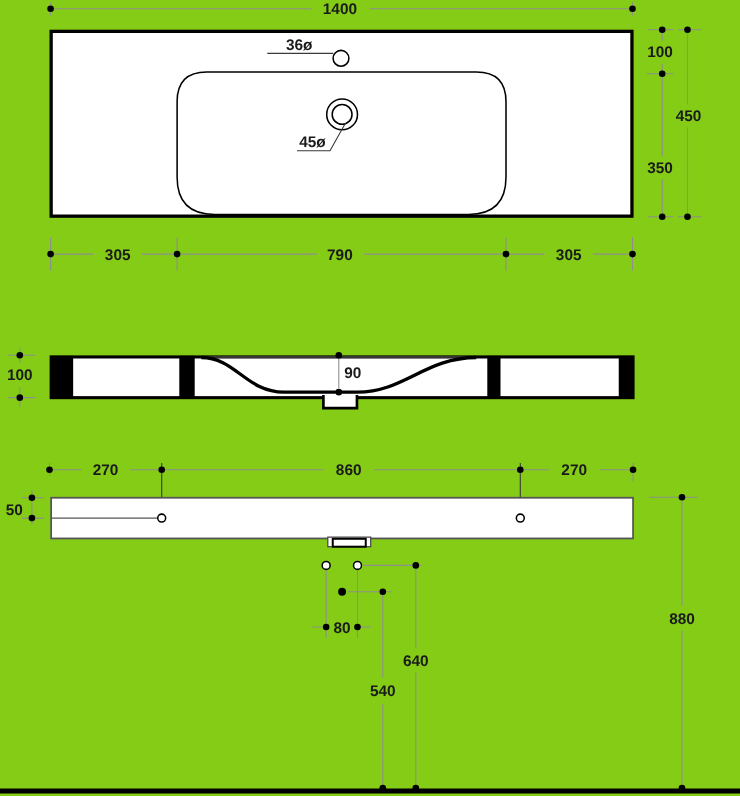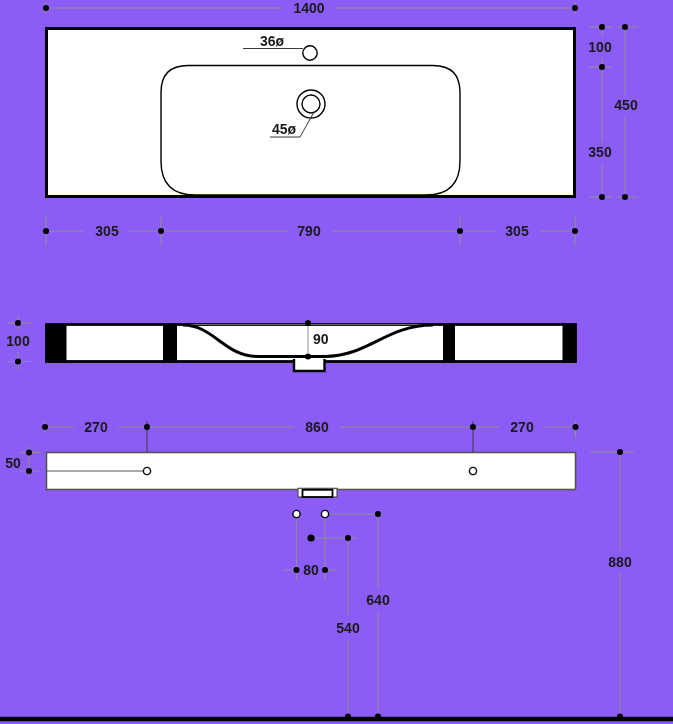--- a/index.html
+++ b/index.html
@@ -1,16 +1,16 @@
 <!DOCTYPE html>
 <html><head>
 <meta charset="utf-8">
 <style>
   html,body{margin:0;padding:0;background:#ffffff;}
-  .stage{position:relative;width:673px;height:724px;background:#8b5cf6;overflow:hidden;}
+  .stage{position:relative;width:673px;height:724px;background:#84cc16;overflow:hidden;}
   svg{display:block;}
   text{
     font-family:"Liberation Sans", sans-serif;
     font-weight:700;
     font-size:14px;
     fill:#1a1a1a;
   }
   .obj{stroke:#000000;stroke-width:1.4;fill:none;}
   .obj-fillwhite{stroke:#000000;fill:#ffffff;}
   .dim{stroke:#8f8f8f;stroke-width:1;fill:none;}

